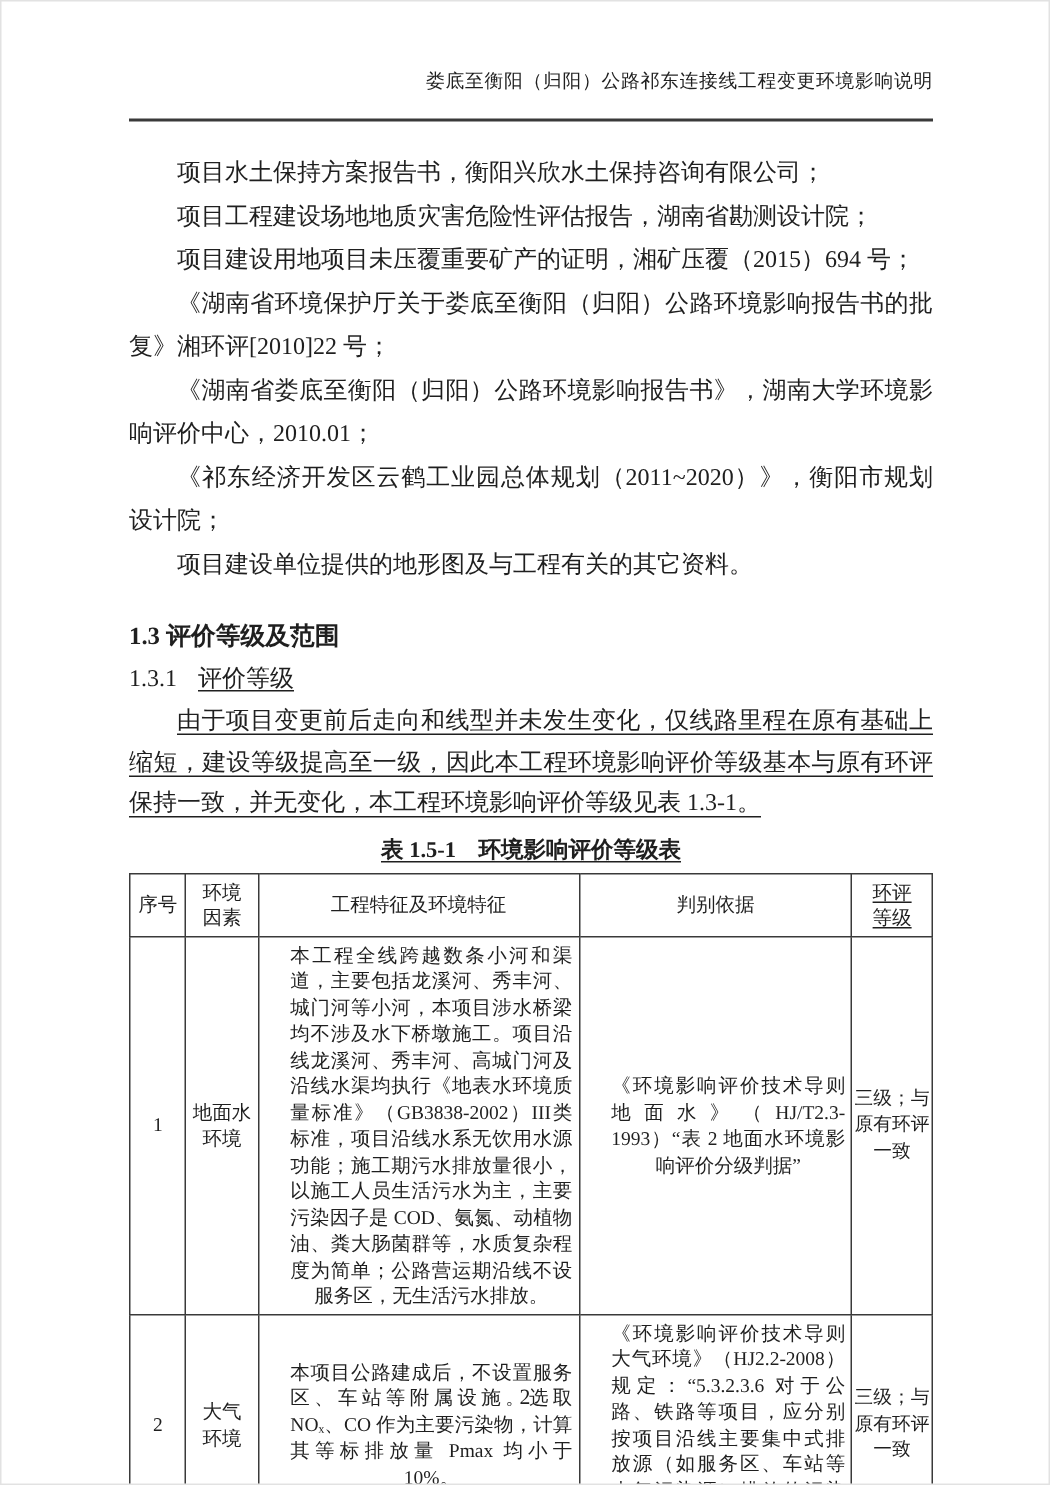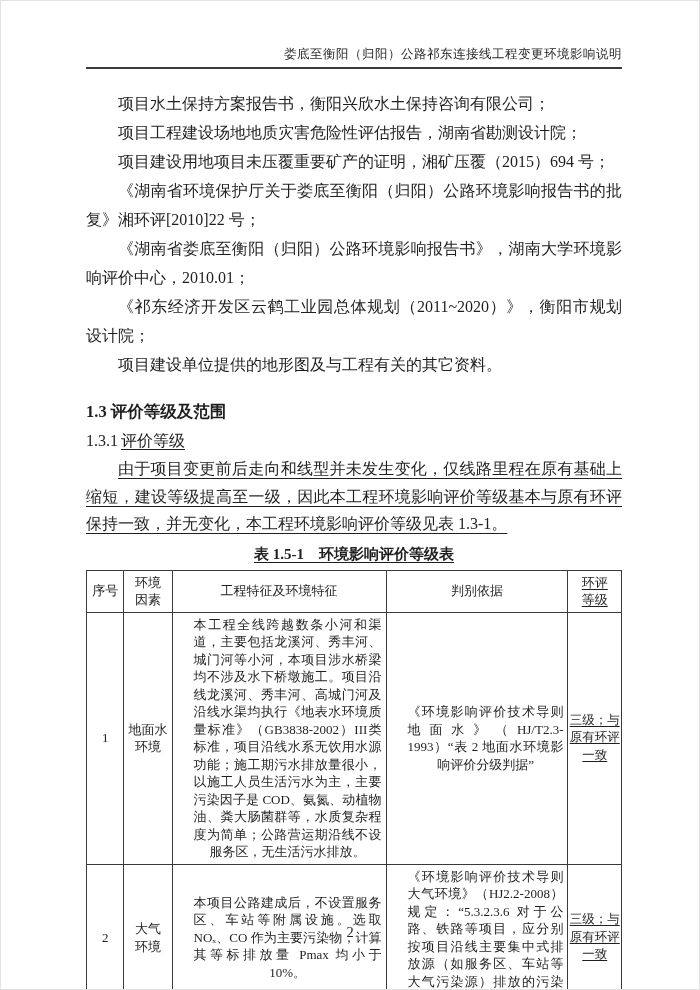--- a/index.html
+++ b/index.html
@@ -15,21 +15,21 @@
     color: #1f1f1f;
     overflow: hidden;
   }
   .content {
     padding: 44px 77px 0 85px;
   }
   .doc-header {
     text-align: right;
     font-size: 12.5px;
     line-height: 18px;
-    padding-bottom: 4px;
+    padding-bottom: 16px;
     border-bottom: 2px solid #3a3a3a;
     letter-spacing: 0.5px;
   }
   .text-block { margin-top: 20px; }
   p.ref {
     font-size: 16px;
     line-height: 29px;
     text-align: justify;
     text-indent: 2em;
   }
@@ -37,21 +37,21 @@
     font-size: 16.5px;
     font-weight: bold;
     line-height: 29px;
     margin-top: 18px;
   }
   .h3 {
     font-size: 16px;
     font-weight: normal;
     line-height: 29px;
   }
-  .h3 .h3-num { margin-right: 3px; }
+  .h3 .h3-num { margin-right: 14px; }
   .h3 .h3-title { text-decoration: underline; text-underline-offset: 3px; }
   p.summary {
     font-size: 16px;
     line-height: 27.5px;
     text-align: justify;
     text-indent: 2em;
     text-decoration: underline;
     text-underline-offset: 3.5px;
   }
   .table-caption {
@@ -80,21 +80,20 @@
   .grade-table th.u-head { text-decoration: underline; text-underline-offset: 2px; }
   td.c-no, td.c-factor { text-align: center; white-space: pre-line; }
   td.c-feature, td.c-basis {
     text-align: justify;
     text-align-last: center;
     word-break: break-word;
     padding-left: 21px;
   }
   td.c-level {
     text-align: center;
-    text-decoration: underline;
     text-underline-offset: 2px;
     font-size: 12.5px;
     padding: 14px 1px;
   }
   .page-number {
     position: absolute;
     bottom: 48px;
     left: 0;
     right: 0;
     text-align: center;

